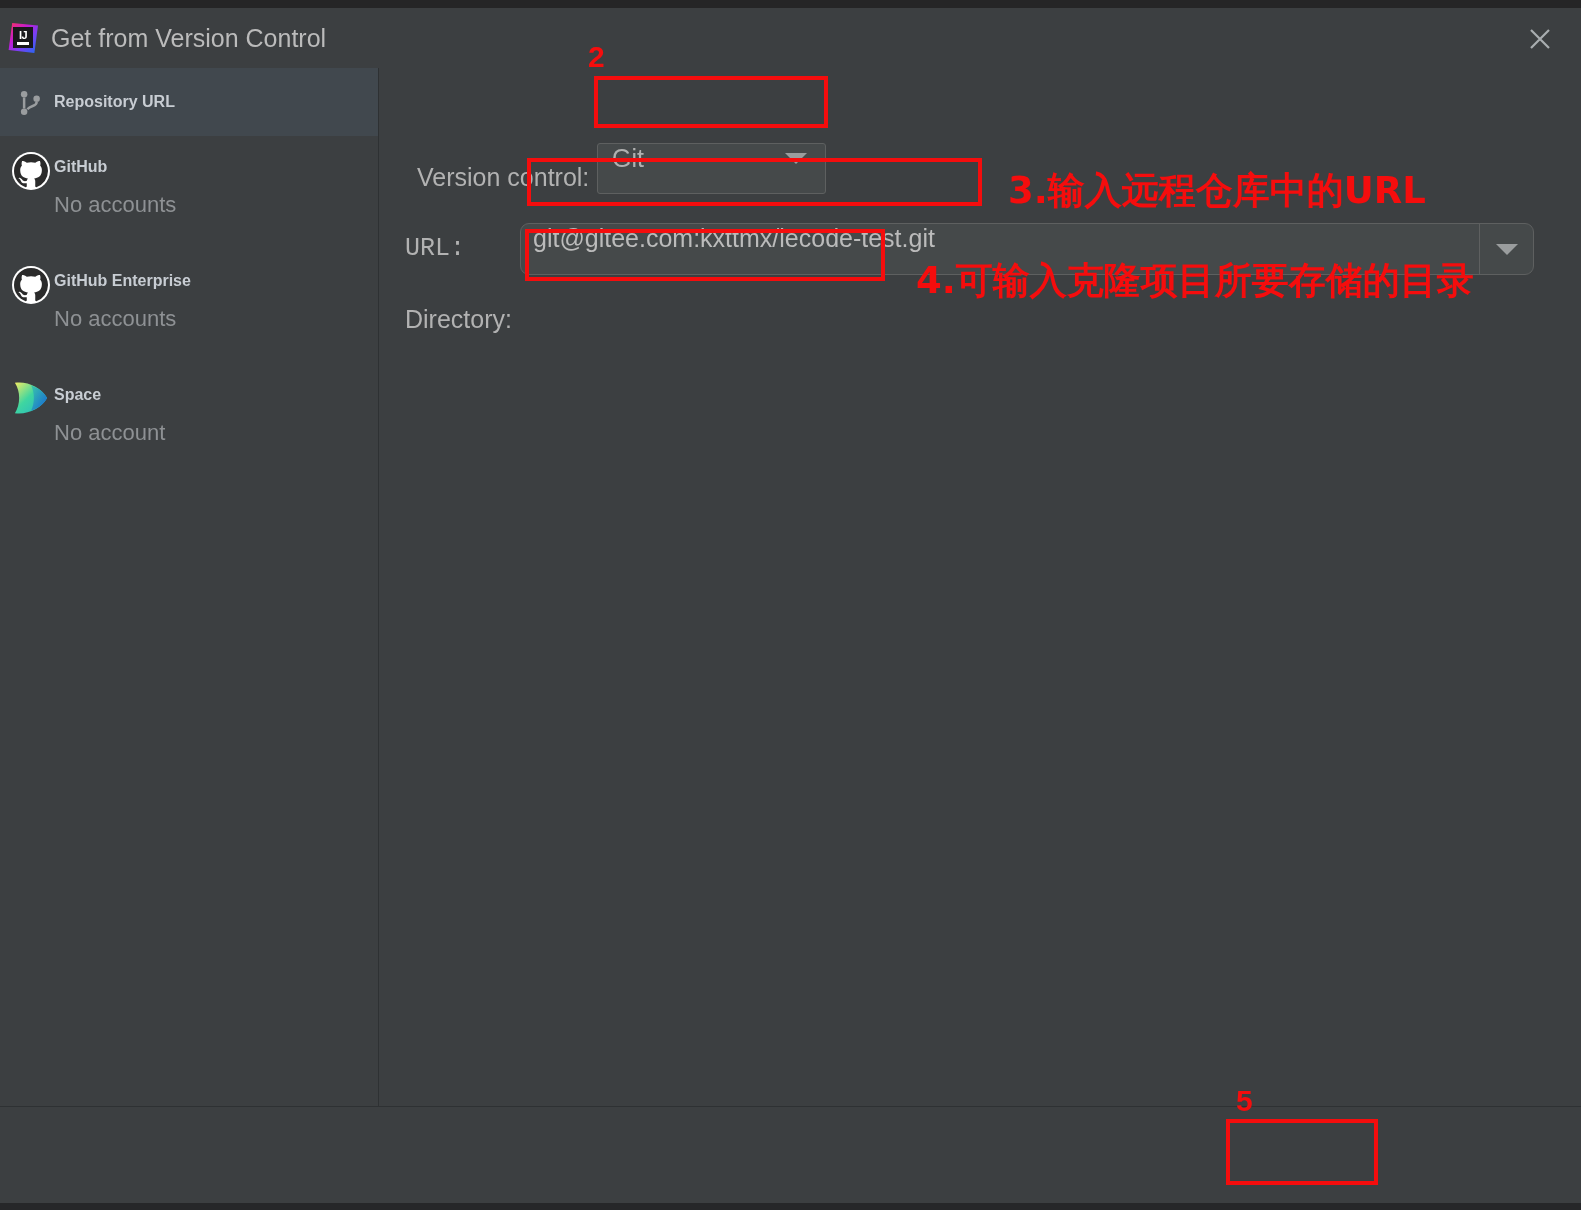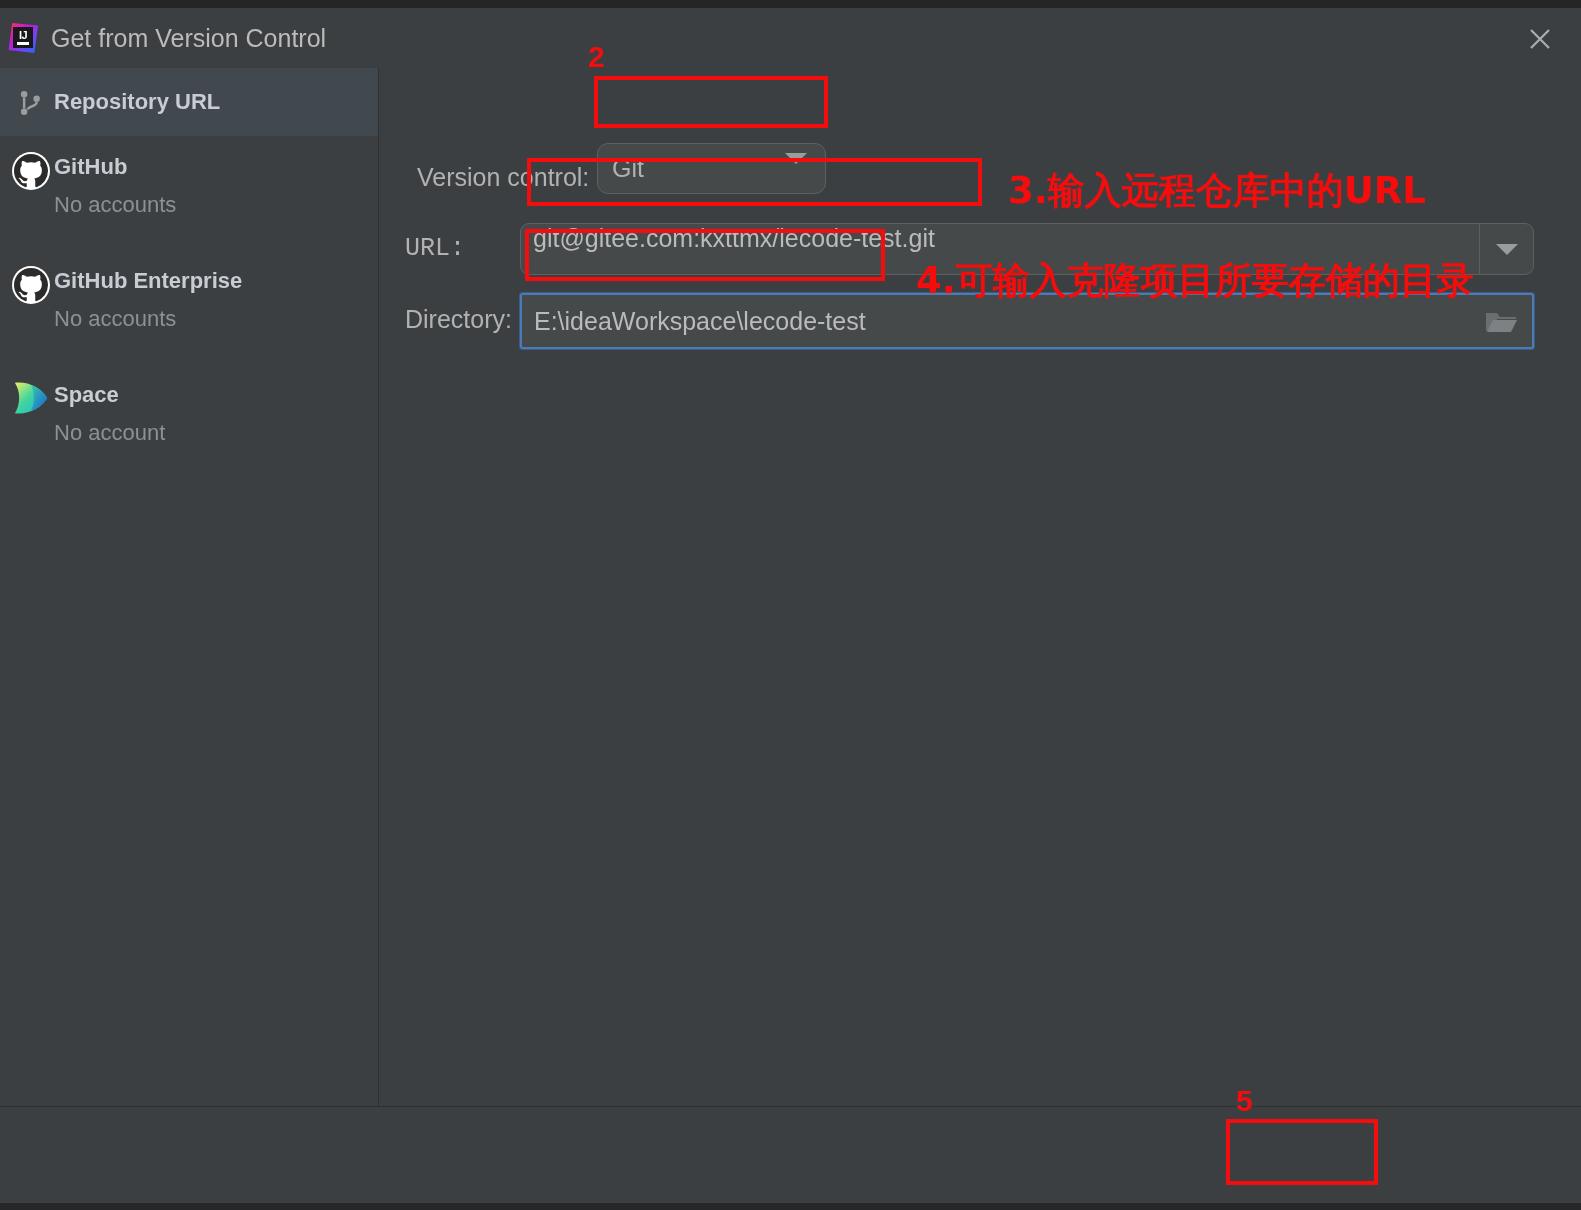--- a/index.html
+++ b/index.html
@@ -93,21 +93,21 @@
   .side-item.selected { background: #41484e; }
   .side-item .icon-wrap {
     width: 46px;
     flex: 0 0 46px;
     display: flex; align-items: center; justify-content: center;
     padding-top: 2px;
   }
   .side-item .labels { padding-top: 1px; }
   .side-item .main-label {
     color: #c8cdd3;
-    font-size: 22px;
+    font-size: 16px;
     font-weight: bold;
     line-height: 32px;
     white-space: nowrap;
   }
   .side-item .sub-label {
     color: #8e9194;
     font-size: 22px;
     font-weight: normal;
     line-height: 44px;
     white-space: nowrap;
@@ -151,22 +151,22 @@
   .lbl-url { left: 25px;  top: 166px; font-family: Liberation Mono, monospace; }
   .lbl-dir { left: 25px;  top: 237px; }
 
   
   .combo {
     position: absolute;
     left: 217px; top: 75px;
     width: 229px; height: 51px;
     background: #45494a;
     border: 1px solid #5e6060;
-    border-radius: 11px;
-    display: flex; align-items: center;
+    border-radius: 3px;
+    display: flex; 
     cursor: pointer;
   }
   .combo .val {
     color: #b0b0b0;
     font-size: 25px;
     margin-left: 14px;
   }
   .combo .arrow {
     position: absolute; right: 18px; top: 20px;
   }
@@ -382,29 +382,20 @@
 
     <div class="url-field">
       <span class="txt">git@gitee.com:kxttmx/lecode-test.git</span>
       <span class="url-arrow-btn">
         <span class="tri-down"></span>
       </span>
     </div>
 
     <div class="field-label lbl-dir">Directory:</div>
 
-    <div class="dir-field">
-      <span class="txt">E:\ideaWorkspace\lecode-test</span>
-      <span class="folder-btn">
-        <svg width="34" height="27" viewBox="0 0 34 27">
-          <path d="M2 5 h11 l3 4 h16 v2 H13 L8 23 H2 Z" fill="#6a6e70"></path>
-          <path d="M9 12 h24 l-6 12 H3 Z" fill="#7d8184"></path>
-        </svg>
-      </span>
-    </div>
 
   </div>
 
   <div class="bottom-sep"></div>
   <div class="bottombar">
     
     
   </div>
   <div class="btm-strip"></div>
 

